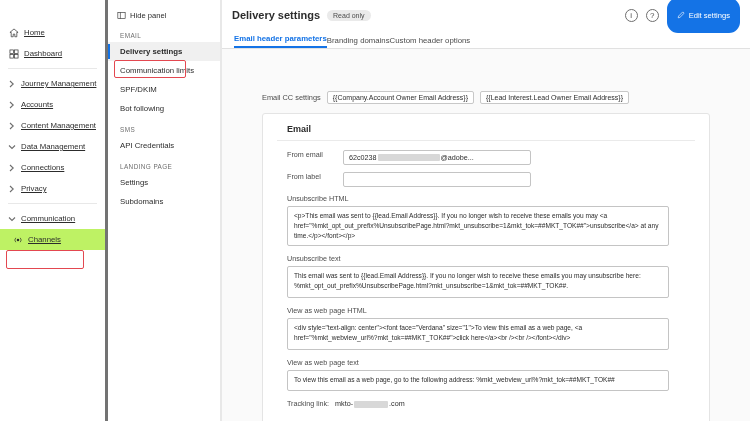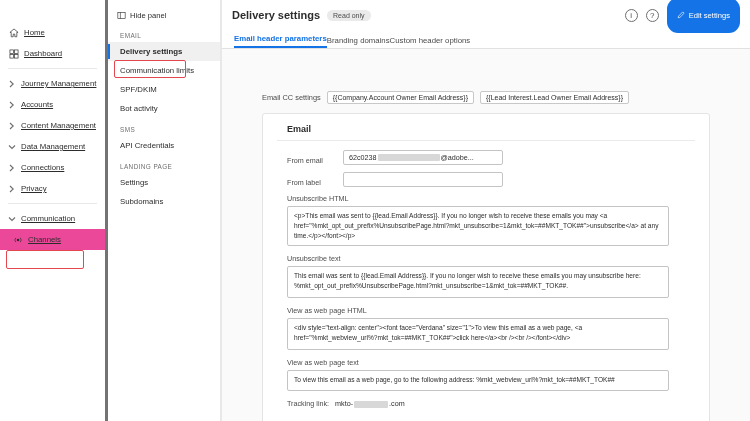--- a/index.html
+++ b/index.html
@@ -56,21 +56,21 @@
     height: 1px; background: #e8e8e8;
     margin: 4px 8px;
   }
   .nav-highlight {
     position: absolute;
     border: 1.4px solid #e34850;
     border-radius: 2px;
     pointer-events: none;
   }
   .nav-item.selected {
-    background: #ec4899;
+    background: #bef264;
   }
 
   
   .subnav {
     width: 113px;
     flex: 0 0 113px;
     height: 100%;
     background: #fff;
     border-right: 1px solid #e8e8e8;
     padding-top: 6px;
@@ -238,41 +238,41 @@
   .card-title {
     font-size: 9px;
     font-weight: bold;
     color: #2c2c2c;
     padding: 2px 0 6px 10px;
     border-bottom: 1px solid #eaeaea;
     margin-bottom: 9px;
   }
   .field-row {
     display: flex;
-    align-items: flex-end;
+    align-items: flex-start;
     margin-bottom: 7px;
     padding-left: 10px;
   }
   .field-label {
     width: 56px;
     flex: 0 0 56px;
     font-size: 7.2px;
     color: #4b4b4b;
     text-align: left;
   }
   .inp {
     border: 1px solid #c4c4c4;
     border-radius: 2px;
     height: 15px;
     font-size: 7.2px;
     color: #2c2c2c;
     padding: 0 5px;
     background: #fff;
     line-height: 13px;
-    width: 160px;
+    width: 188px;
     display: flex;
     align-items: center;
     overflow: hidden;
     white-space: nowrap;
   }
   .redacted {
     display: inline-block;
     height: 7px;
     background: #d8d8d8;
     border-radius: 1px;
@@ -428,21 +428,21 @@
     <div class="sub-item active">
       <span>Delivery settings</span>
     </div>
     <div class="sub-item">
       <span>Communication limits</span>
     </div>
     <div class="sub-item">
       <span>SPF/DKIM</span>
     </div>
     <div class="sub-item">
-      <span>Bot activity</span>
+      <span>Bot following</span>
     </div>
 
     <div class="sub-group-title">SMS</div>
     <div class="sub-item">
       <span>API Credentials</span>
     </div>
 
     <div class="sub-group-title">LANDING PAGE</div>
     <div class="sub-item">
       <span>Settings</span>

